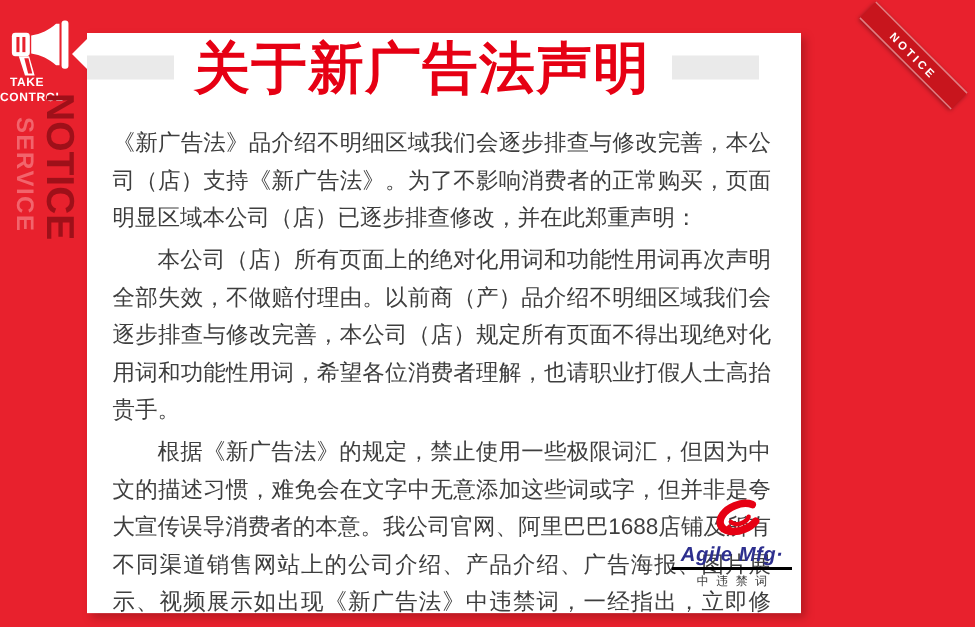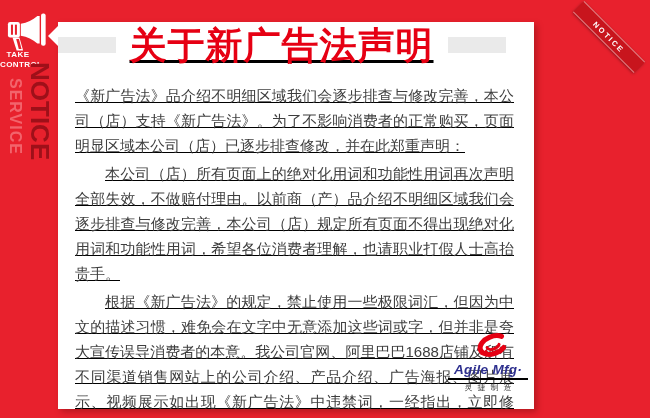--- a/index.html
+++ b/index.html
@@ -11,21 +11,20 @@
     width: 650px; height: 418px;
     background: #E8212D;
     overflow: hidden;
   }
 
   
   .panel-wrap {
     position: absolute; left: 58px; top: 14px;
     width: 476px; height: 387px;
     filter: drop-shadow(3px 3px 3px rgba(90,10,10,0.35));
-    text-decoration: underline;
   }
   .panel {
     position: relative;
     width: 100%; height: 100%;
     background: #ffffff;
     clip-path: polygon(0 0, 528px 0, 574px 46px, 574px 387px, 0 387px);
   }
   .panel-tail {
     position: absolute; left: 48px; top: 26px;
     width: 0; height: 0;
@@ -148,21 +147,21 @@
 
       <div class="logo">
         <svg class="logo-swirl" width="38" height="30" viewBox="0 0 38 30">
           <g transform="rotate(-22 19 14)" fill="none" stroke="#E60013" stroke-linecap="round">
             <ellipse cx="19" cy="14" rx="13.5" ry="8.5" stroke-width="5" stroke-dasharray="56 16" stroke-dashoffset="-8"></ellipse>
             <ellipse cx="19" cy="14" rx="6.5" ry="4" stroke-width="3" stroke-dasharray="14 20" stroke-dashoffset="-2"></ellipse>
           </g>
           <path d="M6 24 L12 18.5 L14.5 21.5 Z" fill="#E60013"></path>
         </svg>
         <span class="logo-name">Agile Mfg·</span>
-        <span class="logo-cn">灵捷制造</span>
+        <span class="logo-cn">中违禁词</span>
       </div>
 
     </div>
   </div>
 
   <div class="panel-tail"></div>
 
   <div class="ribbon">
     <span>NOTICE</span>
   </div>

